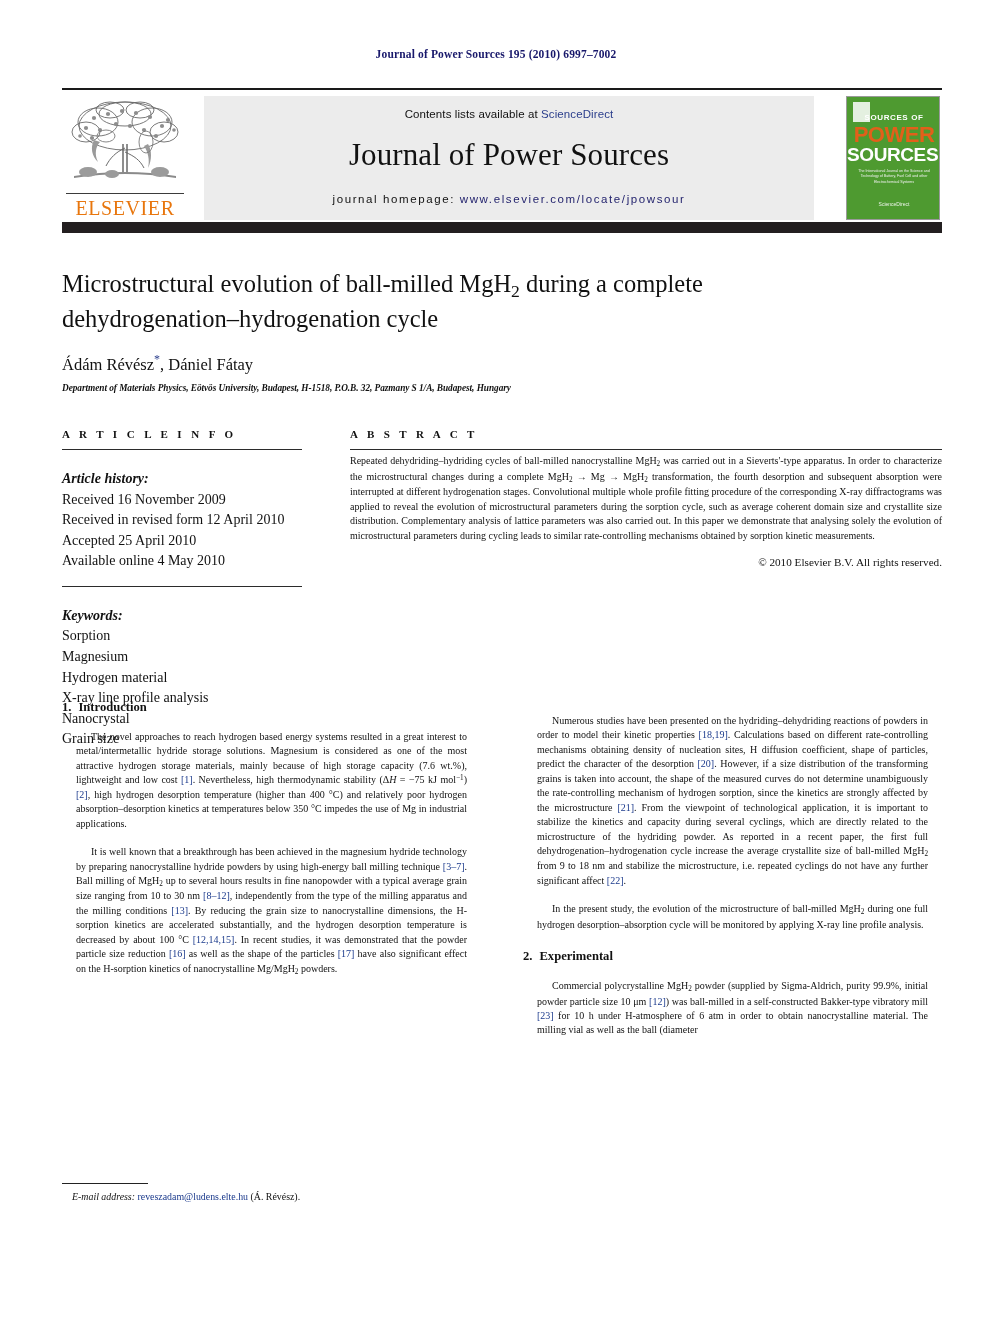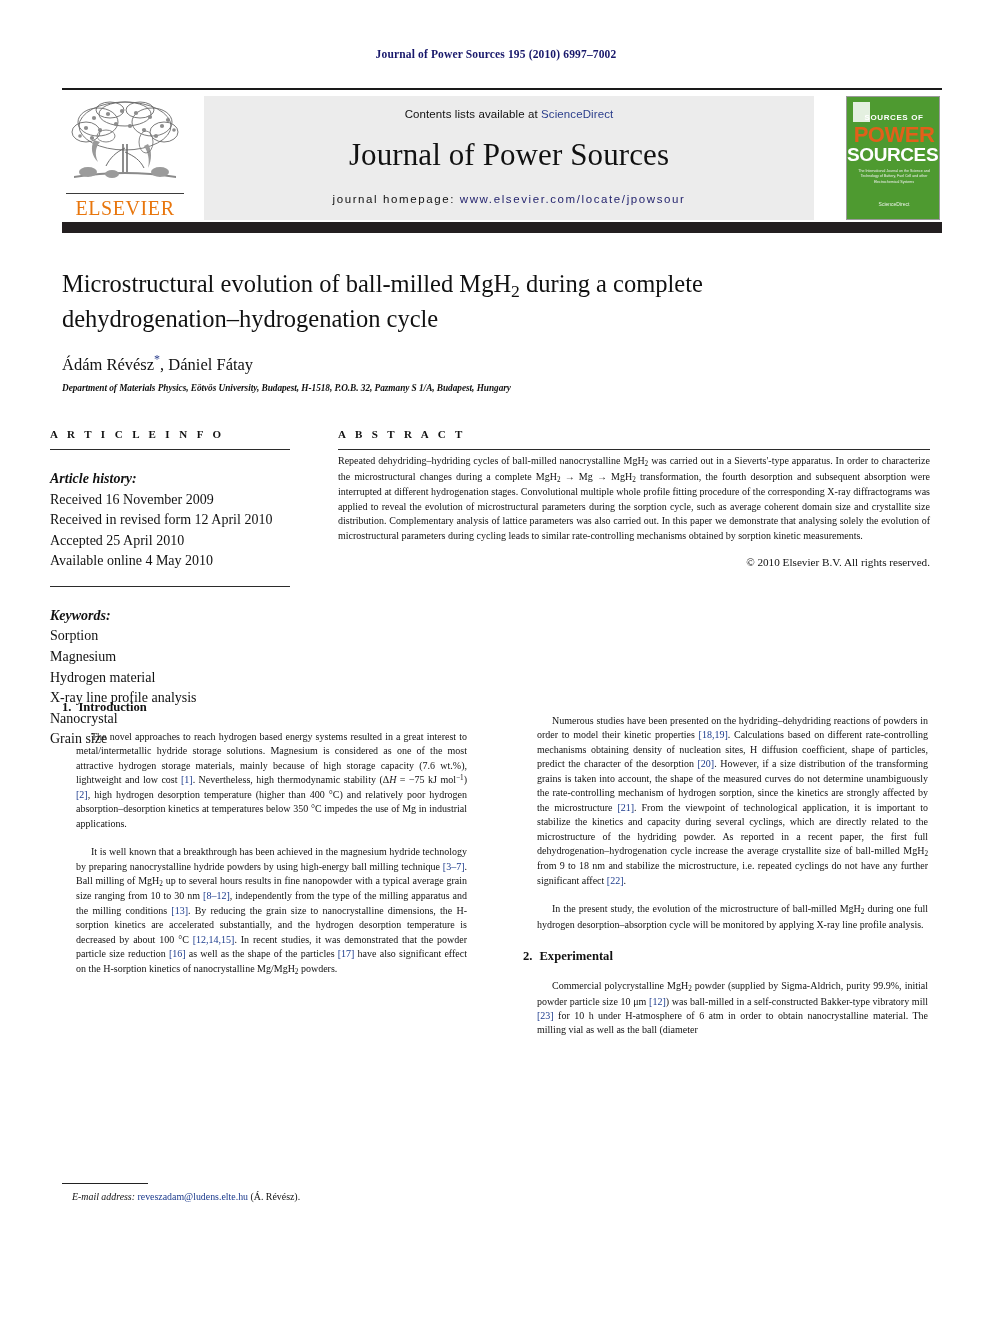--- a/index.html
+++ b/index.html
@@ -249,21 +249,21 @@
     font-weight: bold;
     font-size: 9.3px;
     color: #111;
     letter-spacing: -0.05px;
   }
 
   
   .info-abstract {
     position: absolute;
     top: 428px;
-    left: 50px;
+    left: 62px;
     width: 880px;
     height: 250px;
   }
   .col-info {
     position: absolute;
     left: 0;
     top: 0;
     width: 240px;
   }
   .col-abstract {

